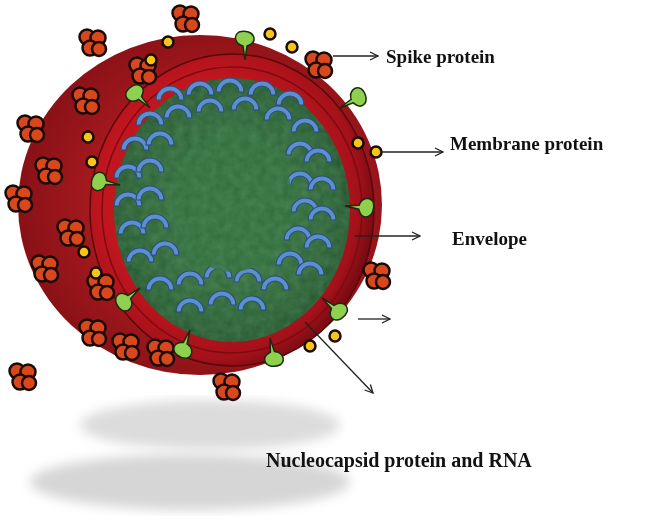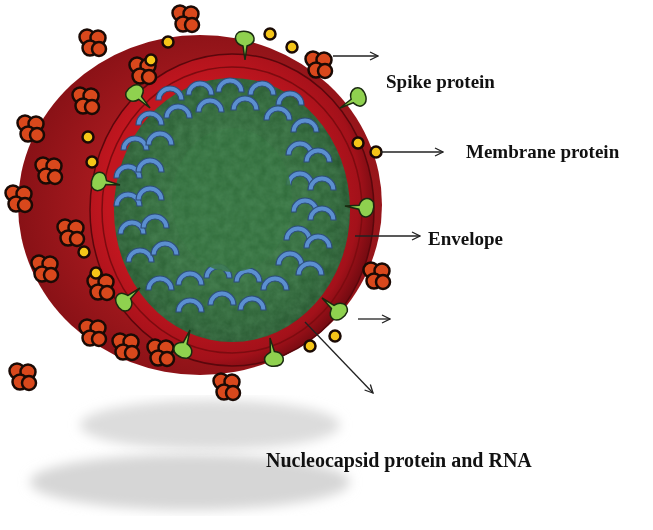--- a/index.html
+++ b/index.html
@@ -1,21 +1,21 @@
 <!DOCTYPE html>
 <html><head>
 <meta charset="utf-8">
 <style>
   html, body { margin: 0; padding: 0; background: #ffffff; }
   body { width: 653px; height: 530px; position: relative; overflow: hidden; font-family: "Liberation Serif", "DejaVu Serif", serif; }
   #canvas { position: absolute; left: 0; top: 0; width: 653px; height: 530px; }
   .label { position: absolute; font-weight: bold; color: #111; white-space: nowrap; font-family: "Liberation Serif", "DejaVu Serif", serif; }
-  #lbl-spike { left: 386px; top: 46px; font-size: 19px; margin-top: 25px; }
-  #lbl-membrane { left: 450px; top: 141px; font-size: 19px; margin-left: 16px; }
-  #lbl-envelope { left: 428px; top: 228px; font-size: 19px; }
+  #lbl-spike { left: 386px; top: 46px; font-size: 19px; }
+  #lbl-membrane { left: 450px; top: 133px; font-size: 19px; }
+  #lbl-envelope { left: 452px; top: 228px; font-size: 19px; }
   #lbl-nucleo { left: 266px; top: 409px; font-size: 20px; margin-top: 40px; }
 </style>
 </head>
 <body>
 
 <svg id="canvas" viewBox="0 0 653 530" xmlns="http://www.w3.org/2000/svg">
   <defs>
     <radialGradient id="envGrad" cx="0.42" cy="0.45" r="0.6">
       <stop offset="0.6" stop-color="#c2161f"></stop>
       <stop offset="0.88" stop-color="#a3111a"></stop>

